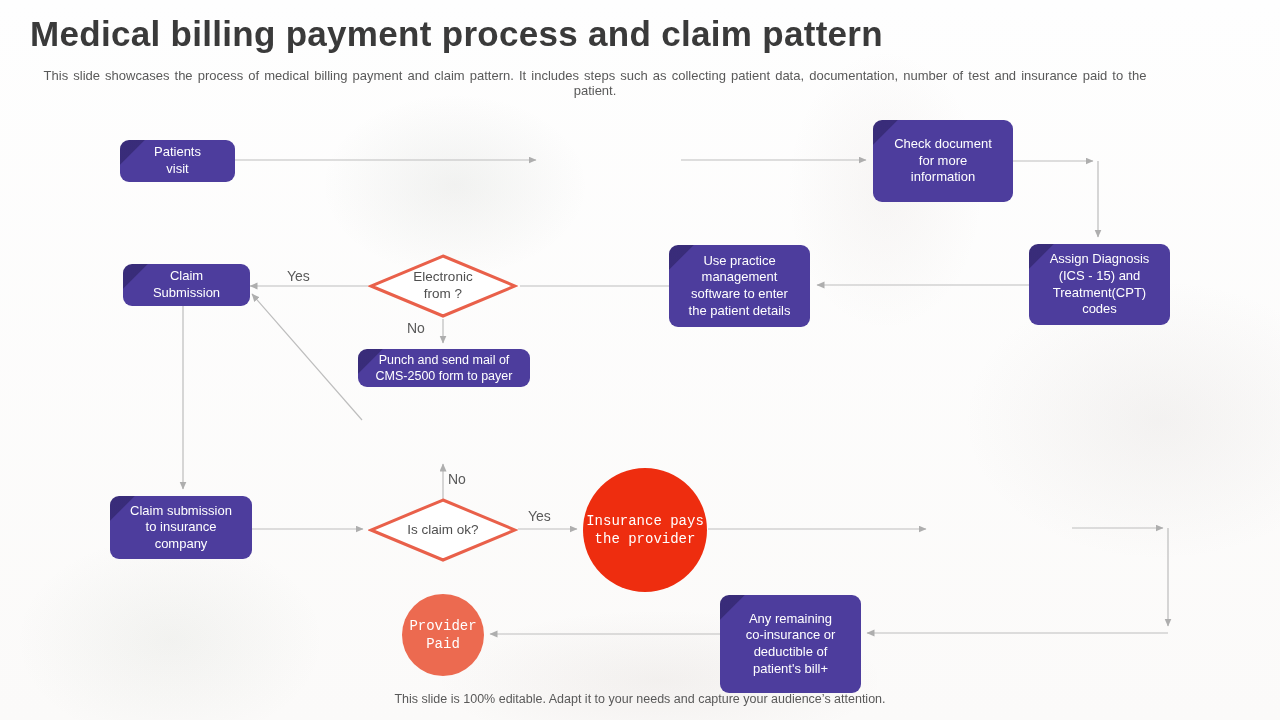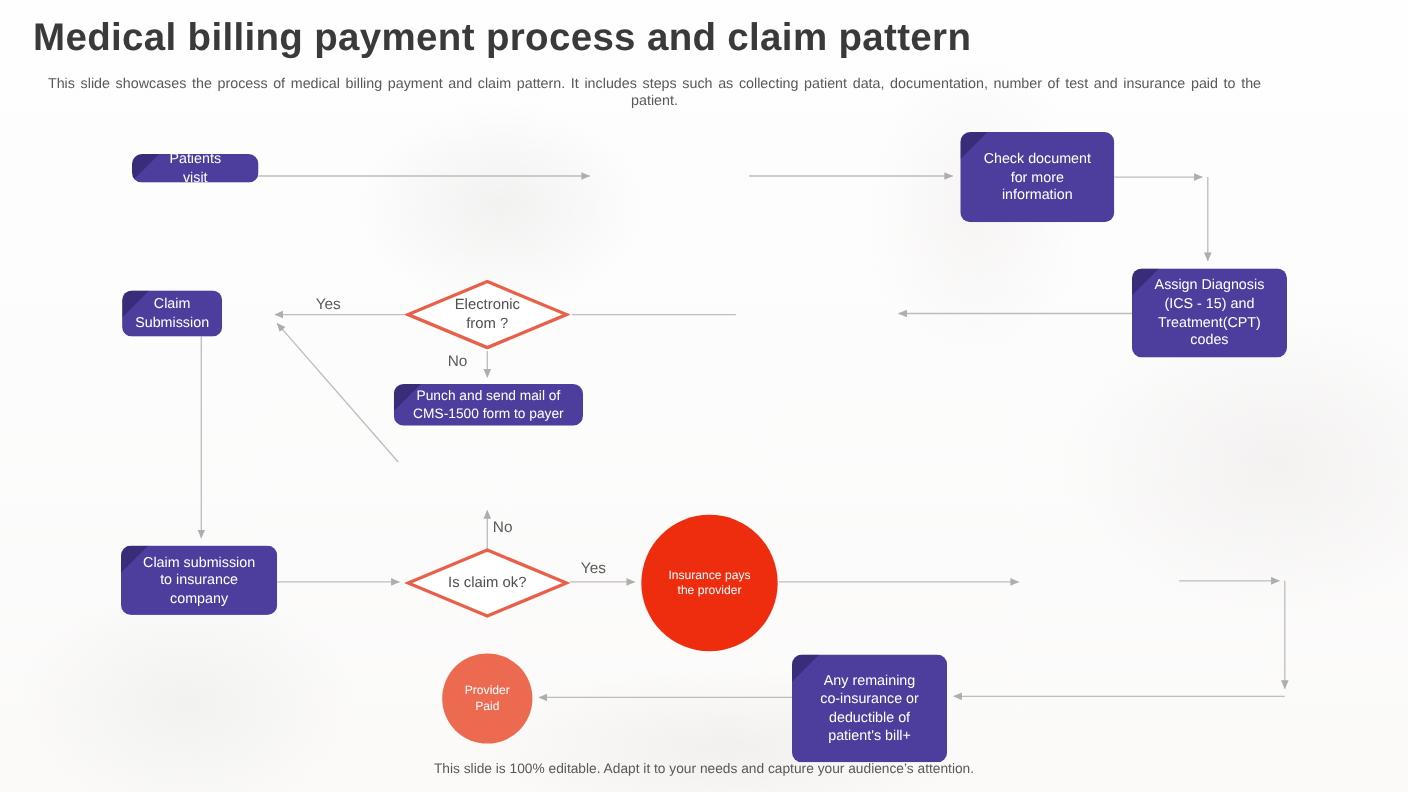--- a/index.html
+++ b/index.html
@@ -37,21 +37,21 @@
   .node { position: absolute; z-index: 2; display: flex; align-items: center; justify-content: center; }
 
   .box {
     background-color: #4d3d9d;
     background-image: linear-gradient(135deg, rgba(10,5,40,0.30) 0px, rgba(10,5,40,0.30) 17px, rgba(10,5,40,0) 18px);
     border-radius: 9px; color: #ffffff; text-align: center;
     font-size: 13px; line-height: 1.28; padding: 3px 4px;
   }
   .node-label { white-space: pre-line; }
 
-  .circle { border-radius: 50%; color: #fff; text-align: center; font-size: 11px; line-height: 1.3; }
+  .circle { border-radius: 50%; color: #fff; text-align: center; font-size: 14px; line-height: 1.3; font-family: Liberation Mono, monospace; }
   .circle-red { background: #ee2d0f; }
   .circle-salmon { background: #ec6a50; align-items: center; }
 
   .diamond { position: absolute; z-index: 2; }
   .diamond svg { position: absolute; inset: 0; }
   .diamond-label {
     position: absolute; inset: 0; display: flex; align-items: center; justify-content: center;
     text-align: center; font-size: 13.5px; color: #4f4f4f; line-height: 1.25; white-space: pre-line;
   }
 
@@ -88,48 +88,54 @@
       <line x1="252" y1="529" x2="363" y2="529" marker-end="url(#ah)"></line>
       <line x1="518" y1="529" x2="577" y2="529" marker-end="url(#ah)"></line>
       <line x1="708" y1="529" x2="926" y2="529" marker-end="url(#ah)"></line>
       <line x1="1072" y1="528" x2="1163" y2="528" marker-end="url(#ah)"></line>
       <line x1="1168" y1="528" x2="1168" y2="626" marker-end="url(#ah)"></line>
       <line x1="1168" y1="633" x2="867" y2="633" marker-end="url(#ah)"></line>
       <line x1="720" y1="634" x2="490" y2="634" marker-end="url(#ah)"></line>
     </g>
   </svg>
 
-  <div class="node box" style="left:120px;top:140px;width:115px;height:26px">
+  <div class="node box" style="left:120px;top:140px;width:115px;height:42px">
     <div class="node-label">Patients
 visit</div>
   </div>
 
 
   <div class="node box" style="left:873px;top:120px;width:140px;height:82px">
     <div class="node-label">Check document
 for more
 information</div>
   </div>
 
   <div class="node box" style="left:1029px;top:244px;width:141px;height:81px">
     <div class="node-label">Assign Diagnosis
 (ICS - 15) and
 Treatment(CPT)
 codes</div>
   </div>
 
+  <div class="node box" style="left:669px;top:245px;width:141px;height:82px">
+    <div class="node-label">Use practice
+management
+software to enter
+the patient details</div>
+  </div>
 
-  <div class="node box" style="left:111px;top:264px;width:91px;height:42px">
+  <div class="node box" style="left:123px;top:264px;width:127px;height:42px">
     <div class="node-label">Claim
 Submission</div>
   </div>
 
   <div class="node box" style="left:358px;top:349px;width:172px;height:38px;font-size:12.5px">
     <div class="node-label">Punch and send mail of
-CMS-1500 form to payer</div>
+CMS-2500 form to payer</div>
   </div>
 
 
   <div class="node box" style="left:110px;top:496px;width:142px;height:63px">
     <div class="node-label">Claim submission
 to insurance
 company</div>
   </div>
 
 

